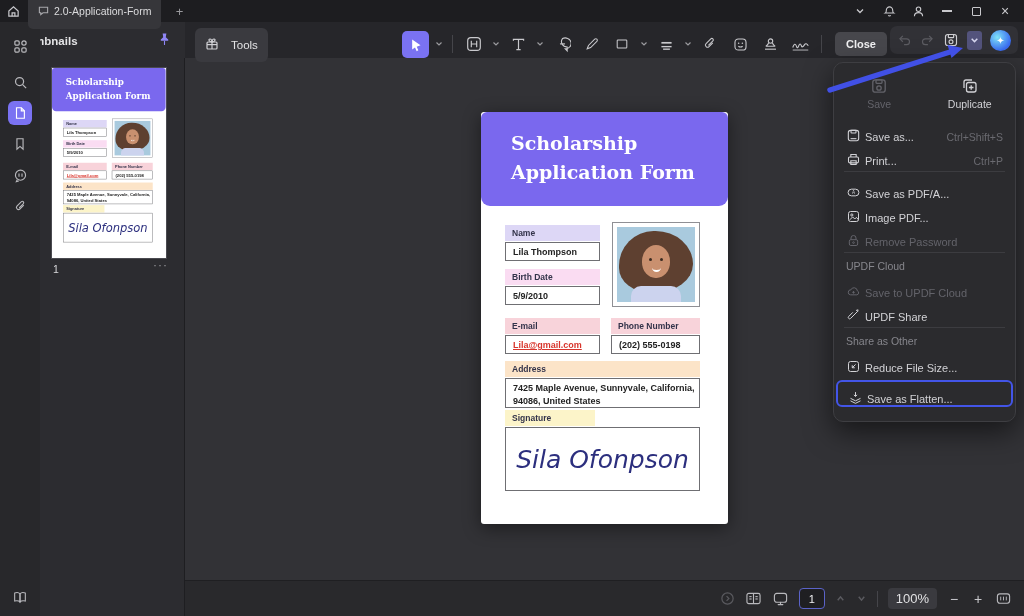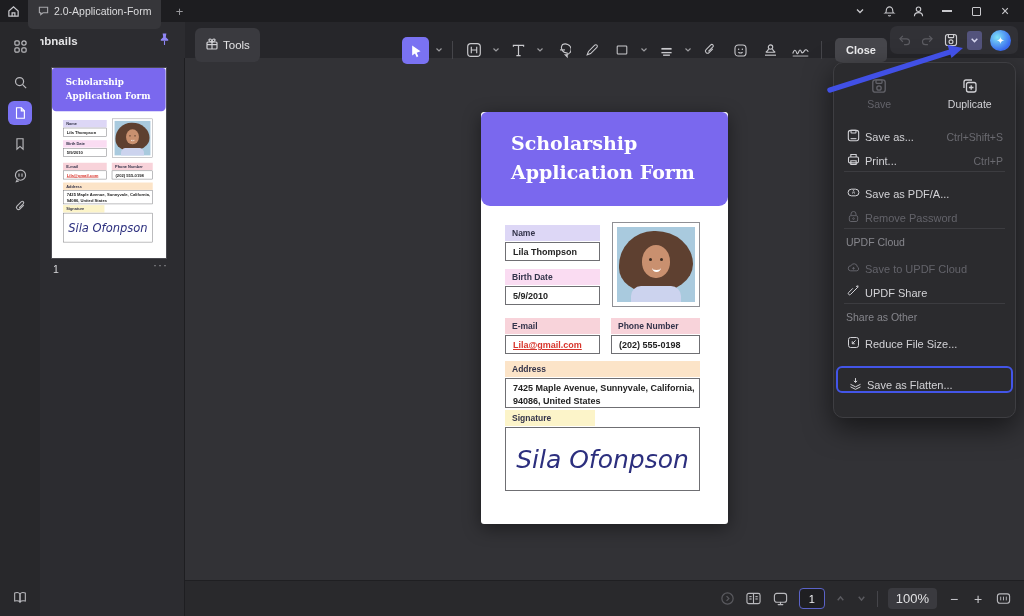--- a/index.html
+++ b/index.html
@@ -23,23 +23,23 @@
   .win-close { font-size:14px; line-height:1; }
 
   
   #toolrow { left:0; top:22px; width:1024px; height:36px; background:#26262a; z-index:4; }
   #panel-head { position:absolute; left:0; top:0; width:185px; height:36px; background:#2c2c30; }
   .drag-dots { position:absolute; left:0; right:0; top:0px; text-align:center; color:#737378;
                font-size:9px; letter-spacing:2px; line-height:9px; }
   .panel-title { position:absolute; left:13px; top:13px; font-size:11.5px; font-weight:bold; color:#e4e4e6; }
   .pin { position:absolute; right:14px; top:10px; }
   #tools-btn { position:absolute; left:195px; top:6px; height:34px; background:#3a3a3f;
-               border-radius:6px; display:flex; align-items:center; gap:4px; padding:0 10px;
+               border-radius:6px; display:flex; align-items:center; gap:12px; padding:0 10px;
                font-size:11.5px; color:#e2e2e4; }
-  #center-tools { position:absolute; left:402px; top:14px; height:28px; display:flex;
+  #center-tools { position:absolute; left:402px; top:8px; height:28px; display:flex;
                   align-items:center; gap:6px; }
   .tool { width:24px; height:24px; display:flex; align-items:center; justify-content:center;
           color:#c9c9cd; border-radius:5px; }
   .tool.sel { background:#7a72f2; color:#fff; width:27px; height:27px; }
   .chev { width:8px; height:8px; display:flex; align-items:center; color:#9a9a9e; }
   .vdiv { width:1px; height:18px; background:#45454a; margin:0 3px; }
   #close-btn { height:24px; background:#47474c; color:#f0f0f2; font-size:11px; font-weight:bold;
                border-radius:5px; display:flex; align-items:center; padding:0 11px; margin-left:4px; }
   #right-cluster { position:absolute; right:6px; top:4px; height:28px; background:#313136;
                    border-radius:7px; display:flex; align-items:center; gap:8px; padding:0 7px; }
@@ -103,21 +103,21 @@
   .quick { flex:1; display:flex; flex-direction:column; align-items:center; justify-content:center;
            gap:3px; color:#d2d2d6; font-size:10.5px; }
   .quick.disabled { color:#63636a; }
   .mi { display:flex; align-items:flex-end; height:24px; padding:0 12px; gap:4px; color:#d2d2d6;
         font-size:11px; }
   .mi .shortcut { margin-left:auto; color:#6a6a70; font-size:10.5px; }
   .mi.disabled { color:#63636a; }
   .mi svg, .quick svg { flex:none; }
   .m-div { height:1px; background:#3c3c40; margin:4px 10px; }
   .m-section { height:18px; padding:3px 0 0 12px; font-size:10.5px; color:#86868c; }
-  .mi.hl { height:27px; margin:16px 2px; border:2px solid #4355e8; border-radius:6px; padding:0 10px; }
+  .mi.hl { height:27px; margin:6px 2px; border:2px solid #4355e8; border-radius:6px; padding:0 10px; }
 
   
   #arrow { left:810px; top:35px; width:175px; height:70px; z-index:9; pointer-events:none; }
 
   
   #statusbar { left:185px; top:580px; width:839px; height:36px; background:#29292c;
                border-top:1px solid #1f1f22; display:flex; align-items:center; justify-content:flex-end;
                gap:10px; padding-right:12px; z-index:4; color:#b9b9bd; }
   .sb-icon { display:flex; align-items:center; justify-content:center; }
   .sb-icon.disabled { color:#5a5a5f; }
@@ -496,20 +496,28 @@
 
     <div class="m-div"></div>
 
     <div class="mi">
       <svg width="15" height="15" viewBox="0 0 18 18" fill="none" stroke="currentColor" stroke-width="1.2">
           <rect x="2.5" y="5" width="13" height="8" rx="4"></rect>
           <text x="9" y="11.2" font-size="5.5" fill="currentColor" stroke="none" text-anchor="middle" font-family="Liberation Sans">A</text>
         </svg>
       <span>Save as PDF/A...</span>
     </div>
+    <div class="mi">
+      <svg width="15" height="15" viewBox="0 0 18 18" fill="none" stroke="currentColor" stroke-width="1.2">
+          <rect x="3" y="3" width="12" height="12" rx="2.5"></rect>
+          <circle cx="7" cy="7.2" r="1.3"></circle>
+          <path d="M4.5 13 l3.5-3.5 2.5 2.5 2-2 2.5 3"></path>
+        </svg>
+      <span>Image PDF...</span>
+    </div>
     <div class="mi disabled">
       <svg width="15" height="15" viewBox="0 0 18 18" fill="none" stroke="currentColor" stroke-width="1.2">
           <rect x="4" y="8" width="10" height="7" rx="1.8"></rect>
           <path d="M6 8 V6 a3 3 0 0 1 6 0 v2"></path>
           <circle cx="9" cy="11.5" r="1"></circle>
         </svg>
       <span>Remove Password</span>
     </div>
 
     <div class="m-div"></div>

